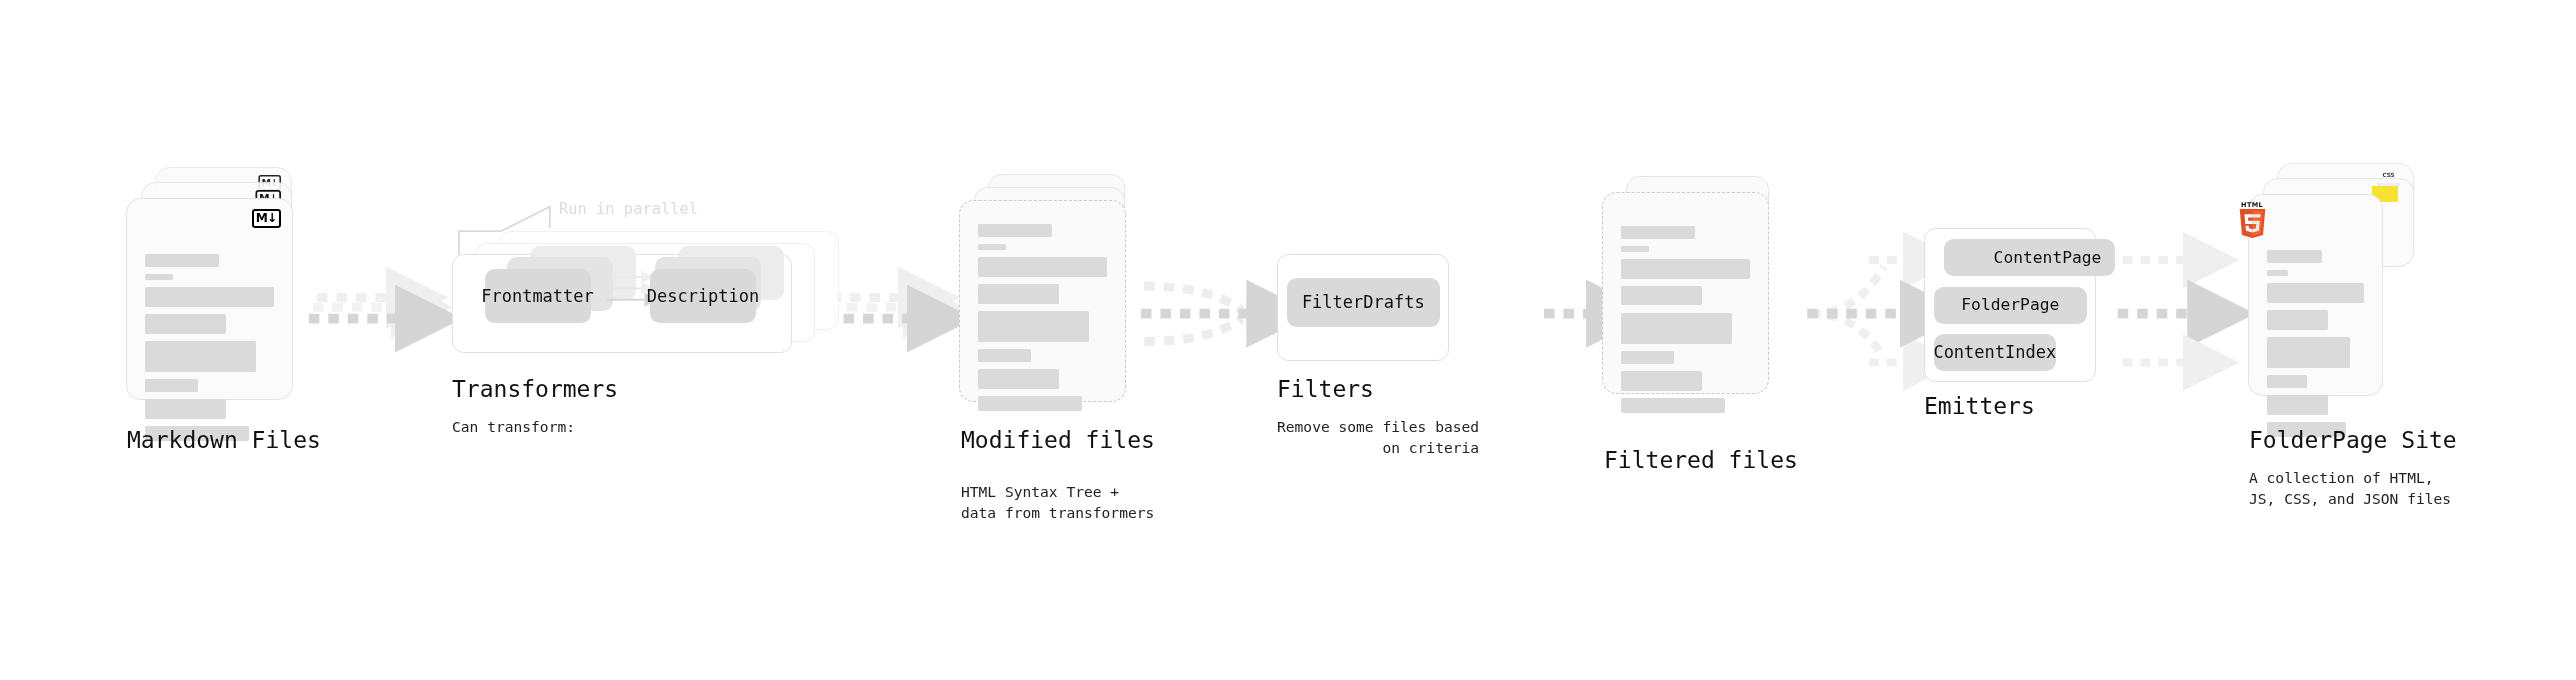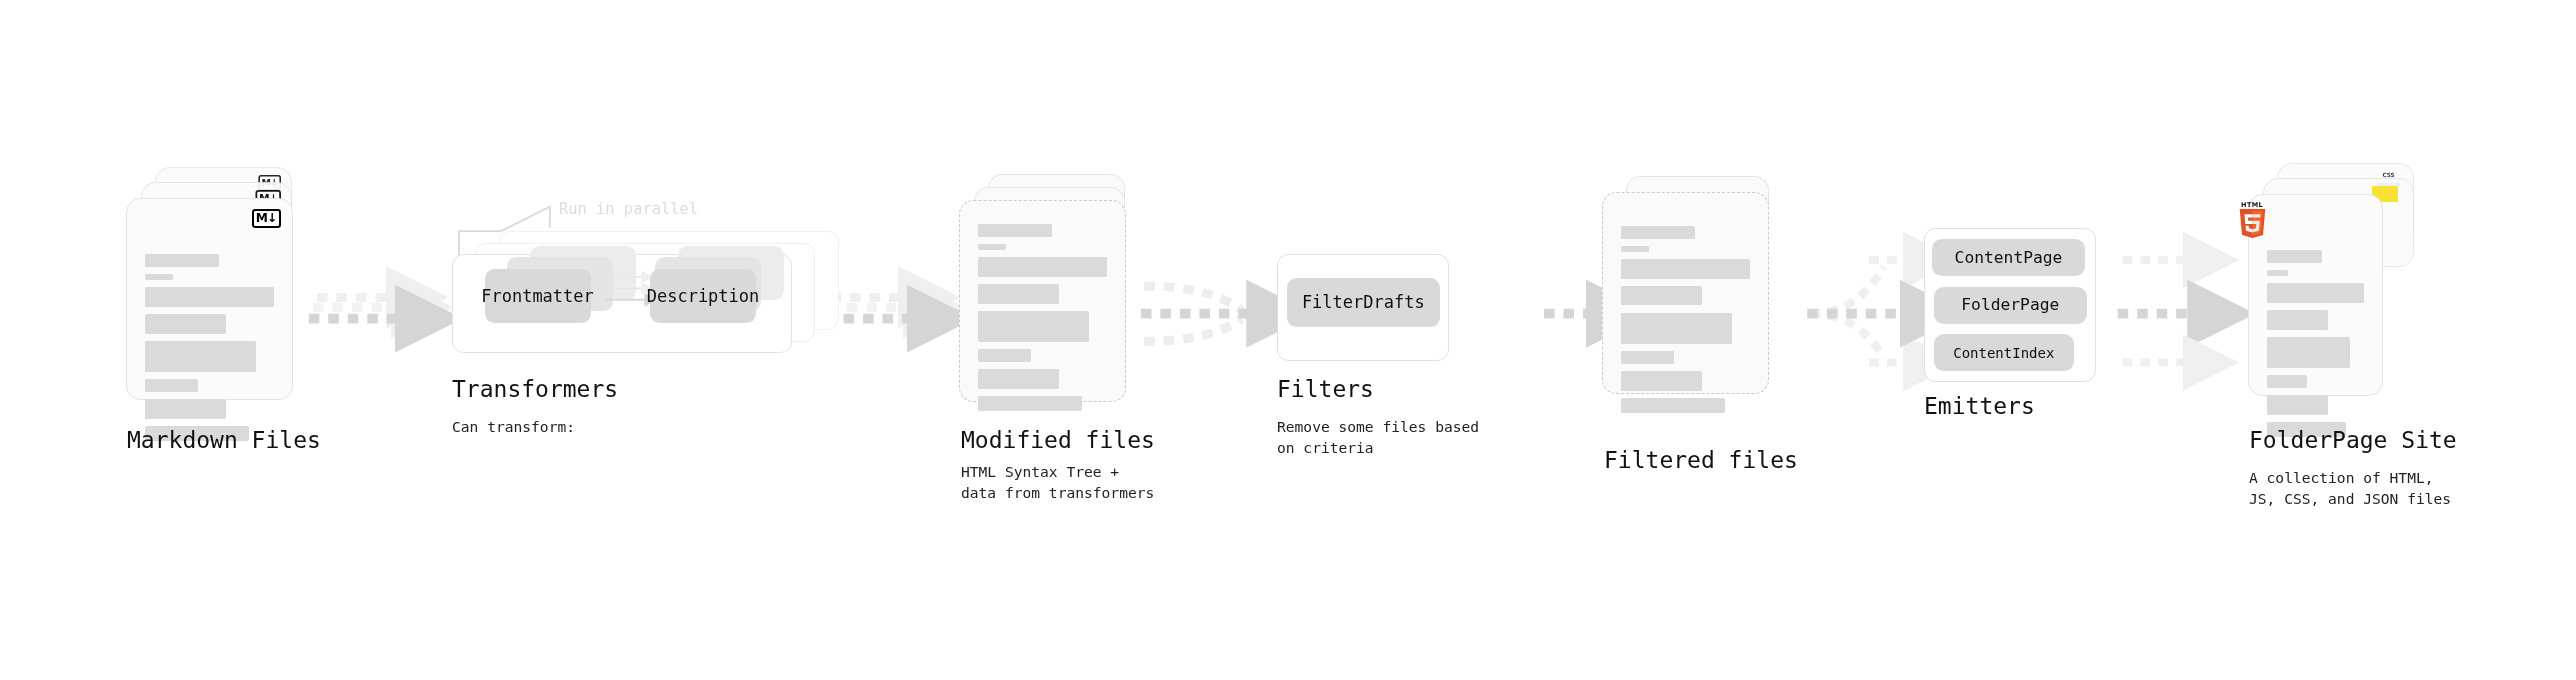--- a/index.html
+++ b/index.html
@@ -210,31 +210,31 @@
         <div class="bar" style="width:63%;height:19.5px;"></div>
         <div class="bar" style="width:86%;height:31px;"></div>
         <div class="bar" style="width:41%;height:13px;"></div>
         <div class="bar" style="width:63%;height:19.5px;"></div>
         <div class="bar" style="width:81%;height:14.6px;"></div>
       </div>
     </div>
   </div>
   <div class="caption" style="left:961px;top:426px;">
     <div class="cap-title">Modified files</div>
-    <div class="cap-sub" style="margin-top:7px;">HTML Syntax Tree +
+    <div class="cap-sub" style="margin-top:27px;">HTML Syntax Tree +
 data from transformers</div>
   </div>
 
   <div class="node" style="left:1277px;top:254px;">
     <div class="groupbox" style="left:0;top:0;width:172px;height:107px;"></div>
     <div class="chip" style="left:9.8px;top:24.4px;width:153px;height:49px;">FilterDrafts</div>
   </div>
   <div class="caption" style="left:1277px;top:375px;">
     <div class="cap-title">Filters</div>
-    <div class="cap-sub" style="margin-top:13px;">Remove some files based
+    <div class="cap-sub" style="margin-top:13px;text-align:right;">Remove some files based
 on criteria</div>
   </div>
 
   <div class="docstack" style="left:1602px;top:176px;">
     <div class="doccard dotted" style="left:24.4px;top:0px;width:143px;height:89px;"></div>
     <div class="doccard dashed" style="left:0px;top:16.3px;width:167px;height:202px;">
       <div class="bars" style="top:32.5px;">
         <div class="bar" style="width:57%;height:13px;"></div>
         <div class="bar" style="width:22%;height:5.7px;"></div>
         <div class="bar" style="width:100%;height:19.5px;margin-top:4.9px;"></div>
@@ -245,23 +245,23 @@
         <div class="bar" style="width:81%;height:14.6px;"></div>
       </div>
     </div>
   </div>
   <div class="caption" style="left:1604px;top:446px;">
     <div class="cap-title">Filtered files</div>
   </div>
 
   <div class="node" style="left:1924px;top:228px;">
     <div class="groupbox" style="left:0;top:0;width:172px;height:154px;"></div>
-    <div class="chip" style="left:8px;top:11.4px;width:153px;height:37px;font-size:16.3px;">ContentPage</div>
+    <div class="chip" style="left:20px;top:11.4px;width:135px;height:37px;font-size:16.3px;padding-left:36px;">ContentPage</div>
     <div class="chip" style="left:9.8px;top:59px;width:153px;height:37px;font-size:16.3px;">FolderPage</div>
-    <div class="chip" style="left:9.8px;top:106px;width:140px;height:37px;font-size:14px;text-align:center;">ContentIndex</div>
+    <div class="chip" style="left:9.8px;top:106px;width:122px;height:37px;font-size:17px;text-align:center;">ContentIndex</div>
   </div>
   <div class="caption" style="left:1924px;top:392px;">
     <div class="cap-title">Emitters</div>
   </div>
 
   <div class="docstack" style="left:2248px;top:163px;">
     <div class="doccard back2" style="left:29px;top:0px;width:137px;height:89px;">
       <div class="badge css-badge" style="right:13px;top:8.1px;">CSS</div>
     </div>
     <div class="doccard back1" style="left:14.6px;top:14.6px;width:151px;height:89px;">

